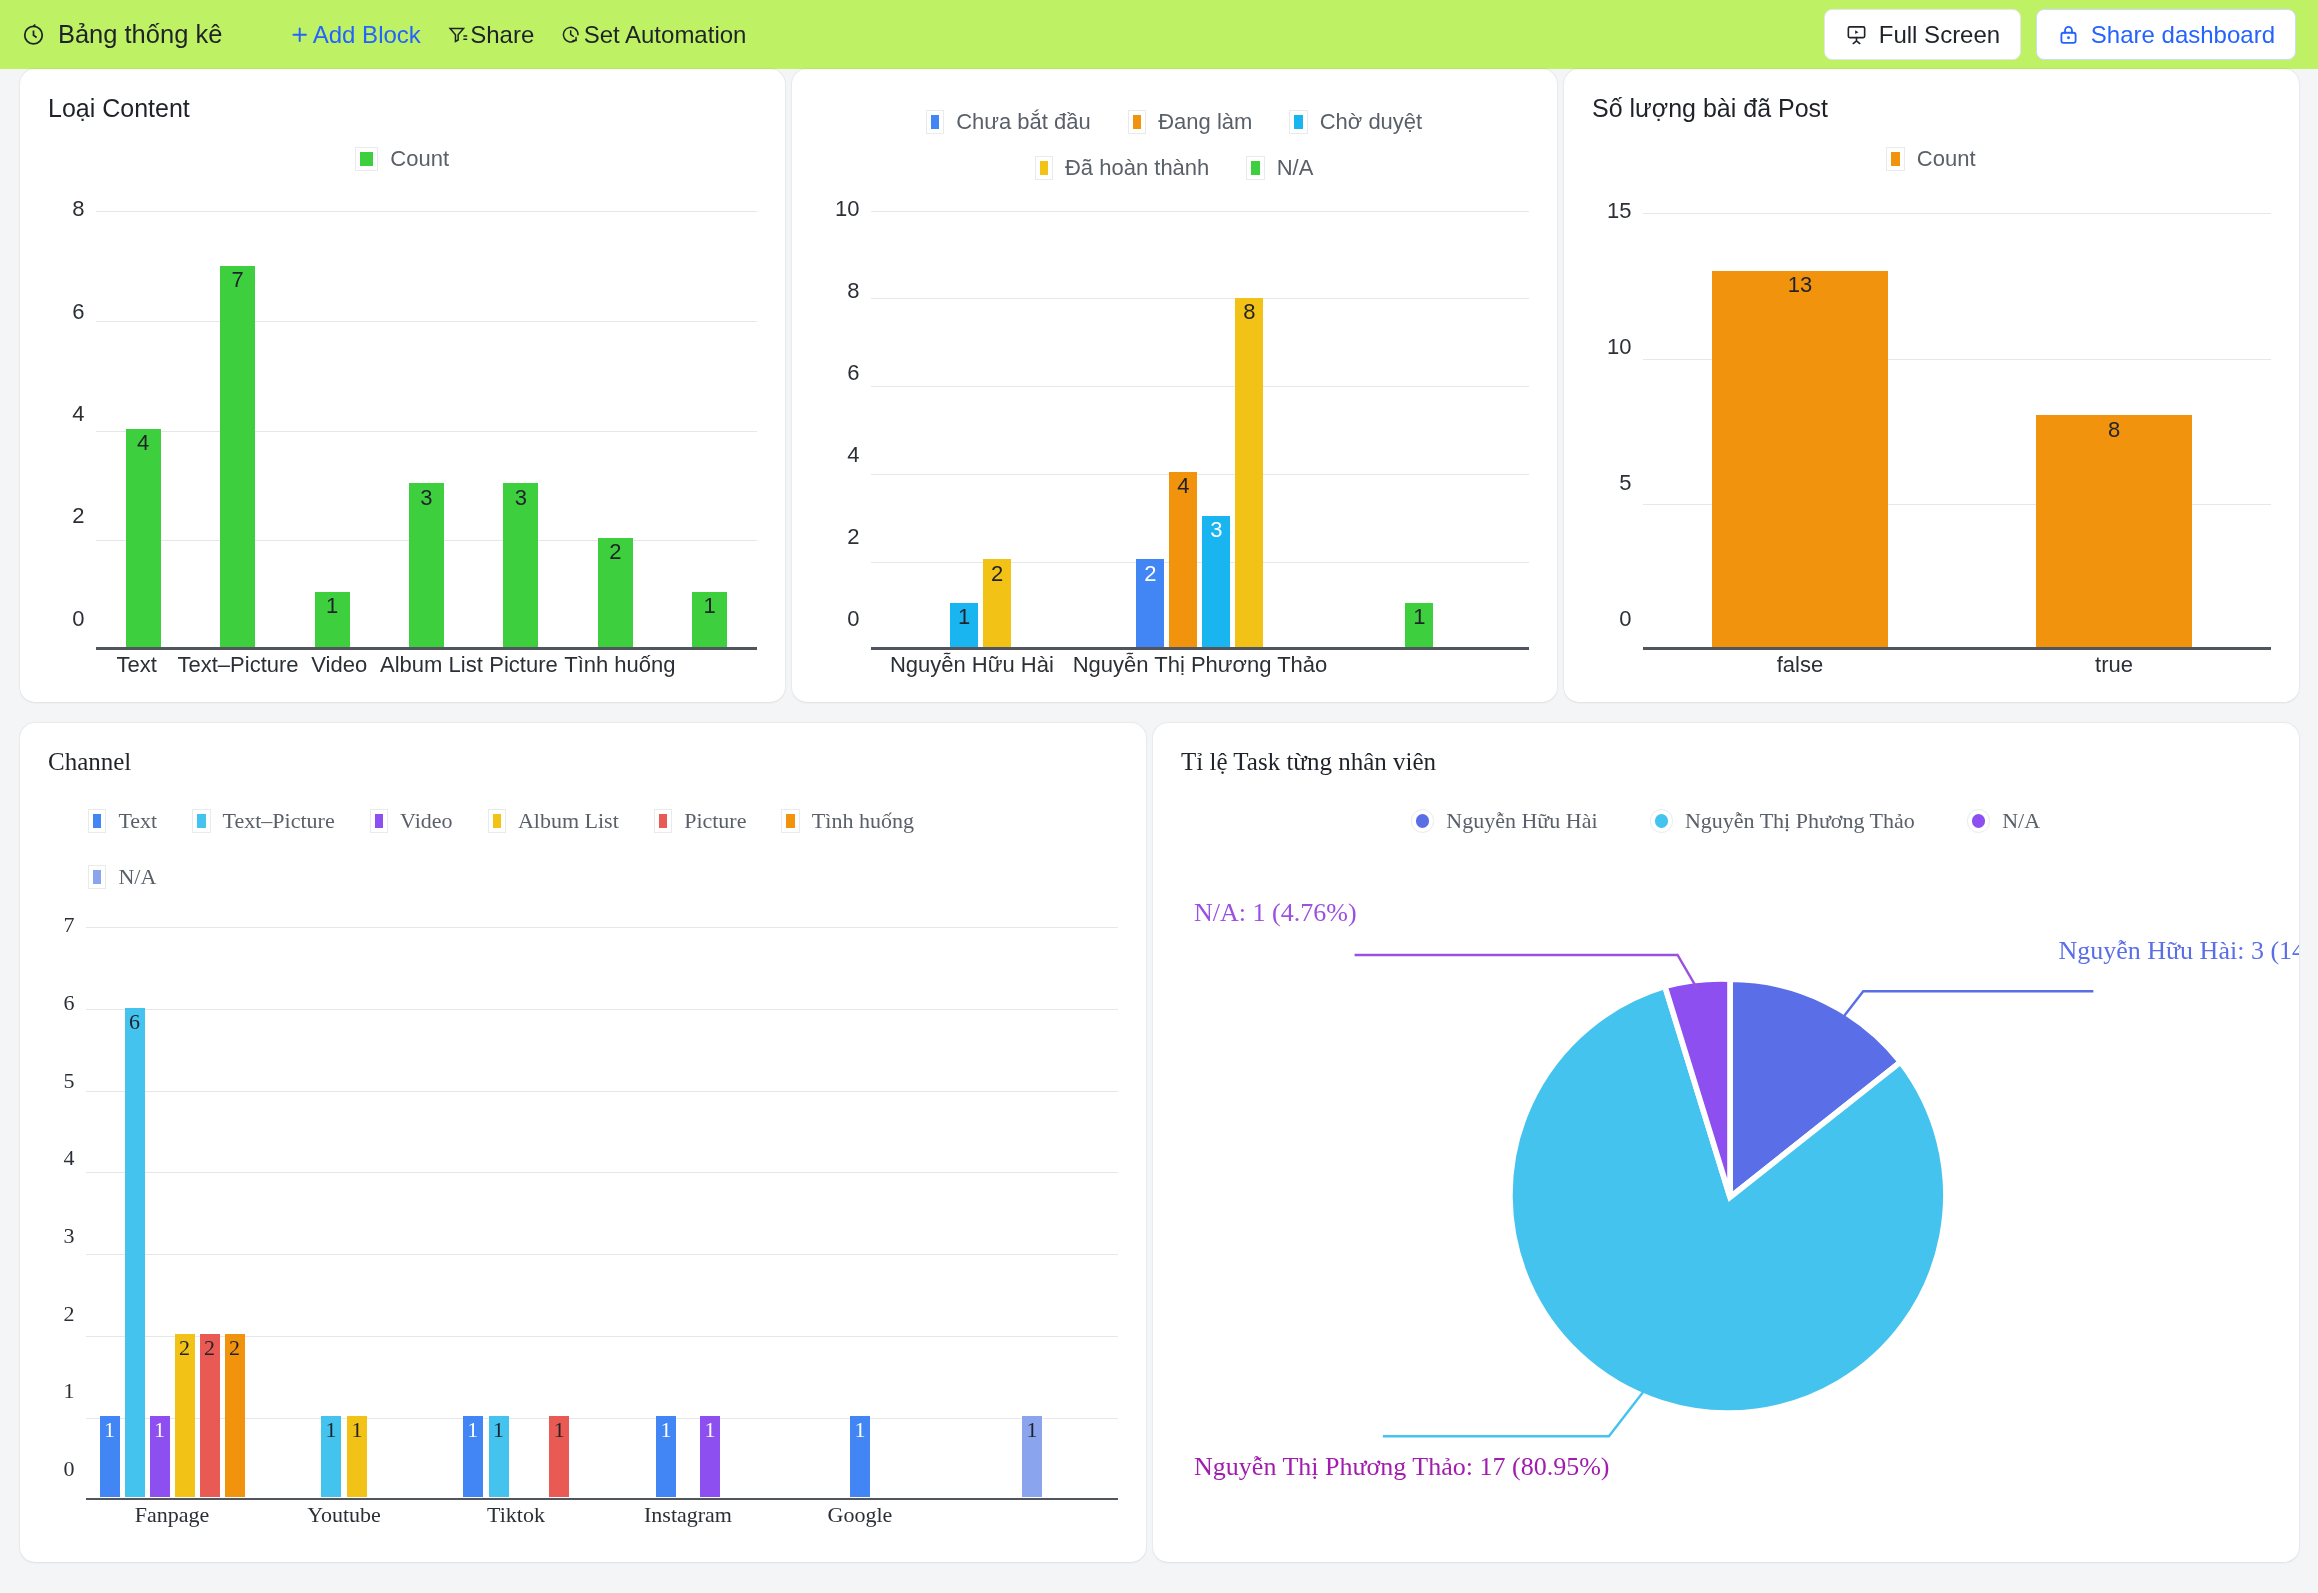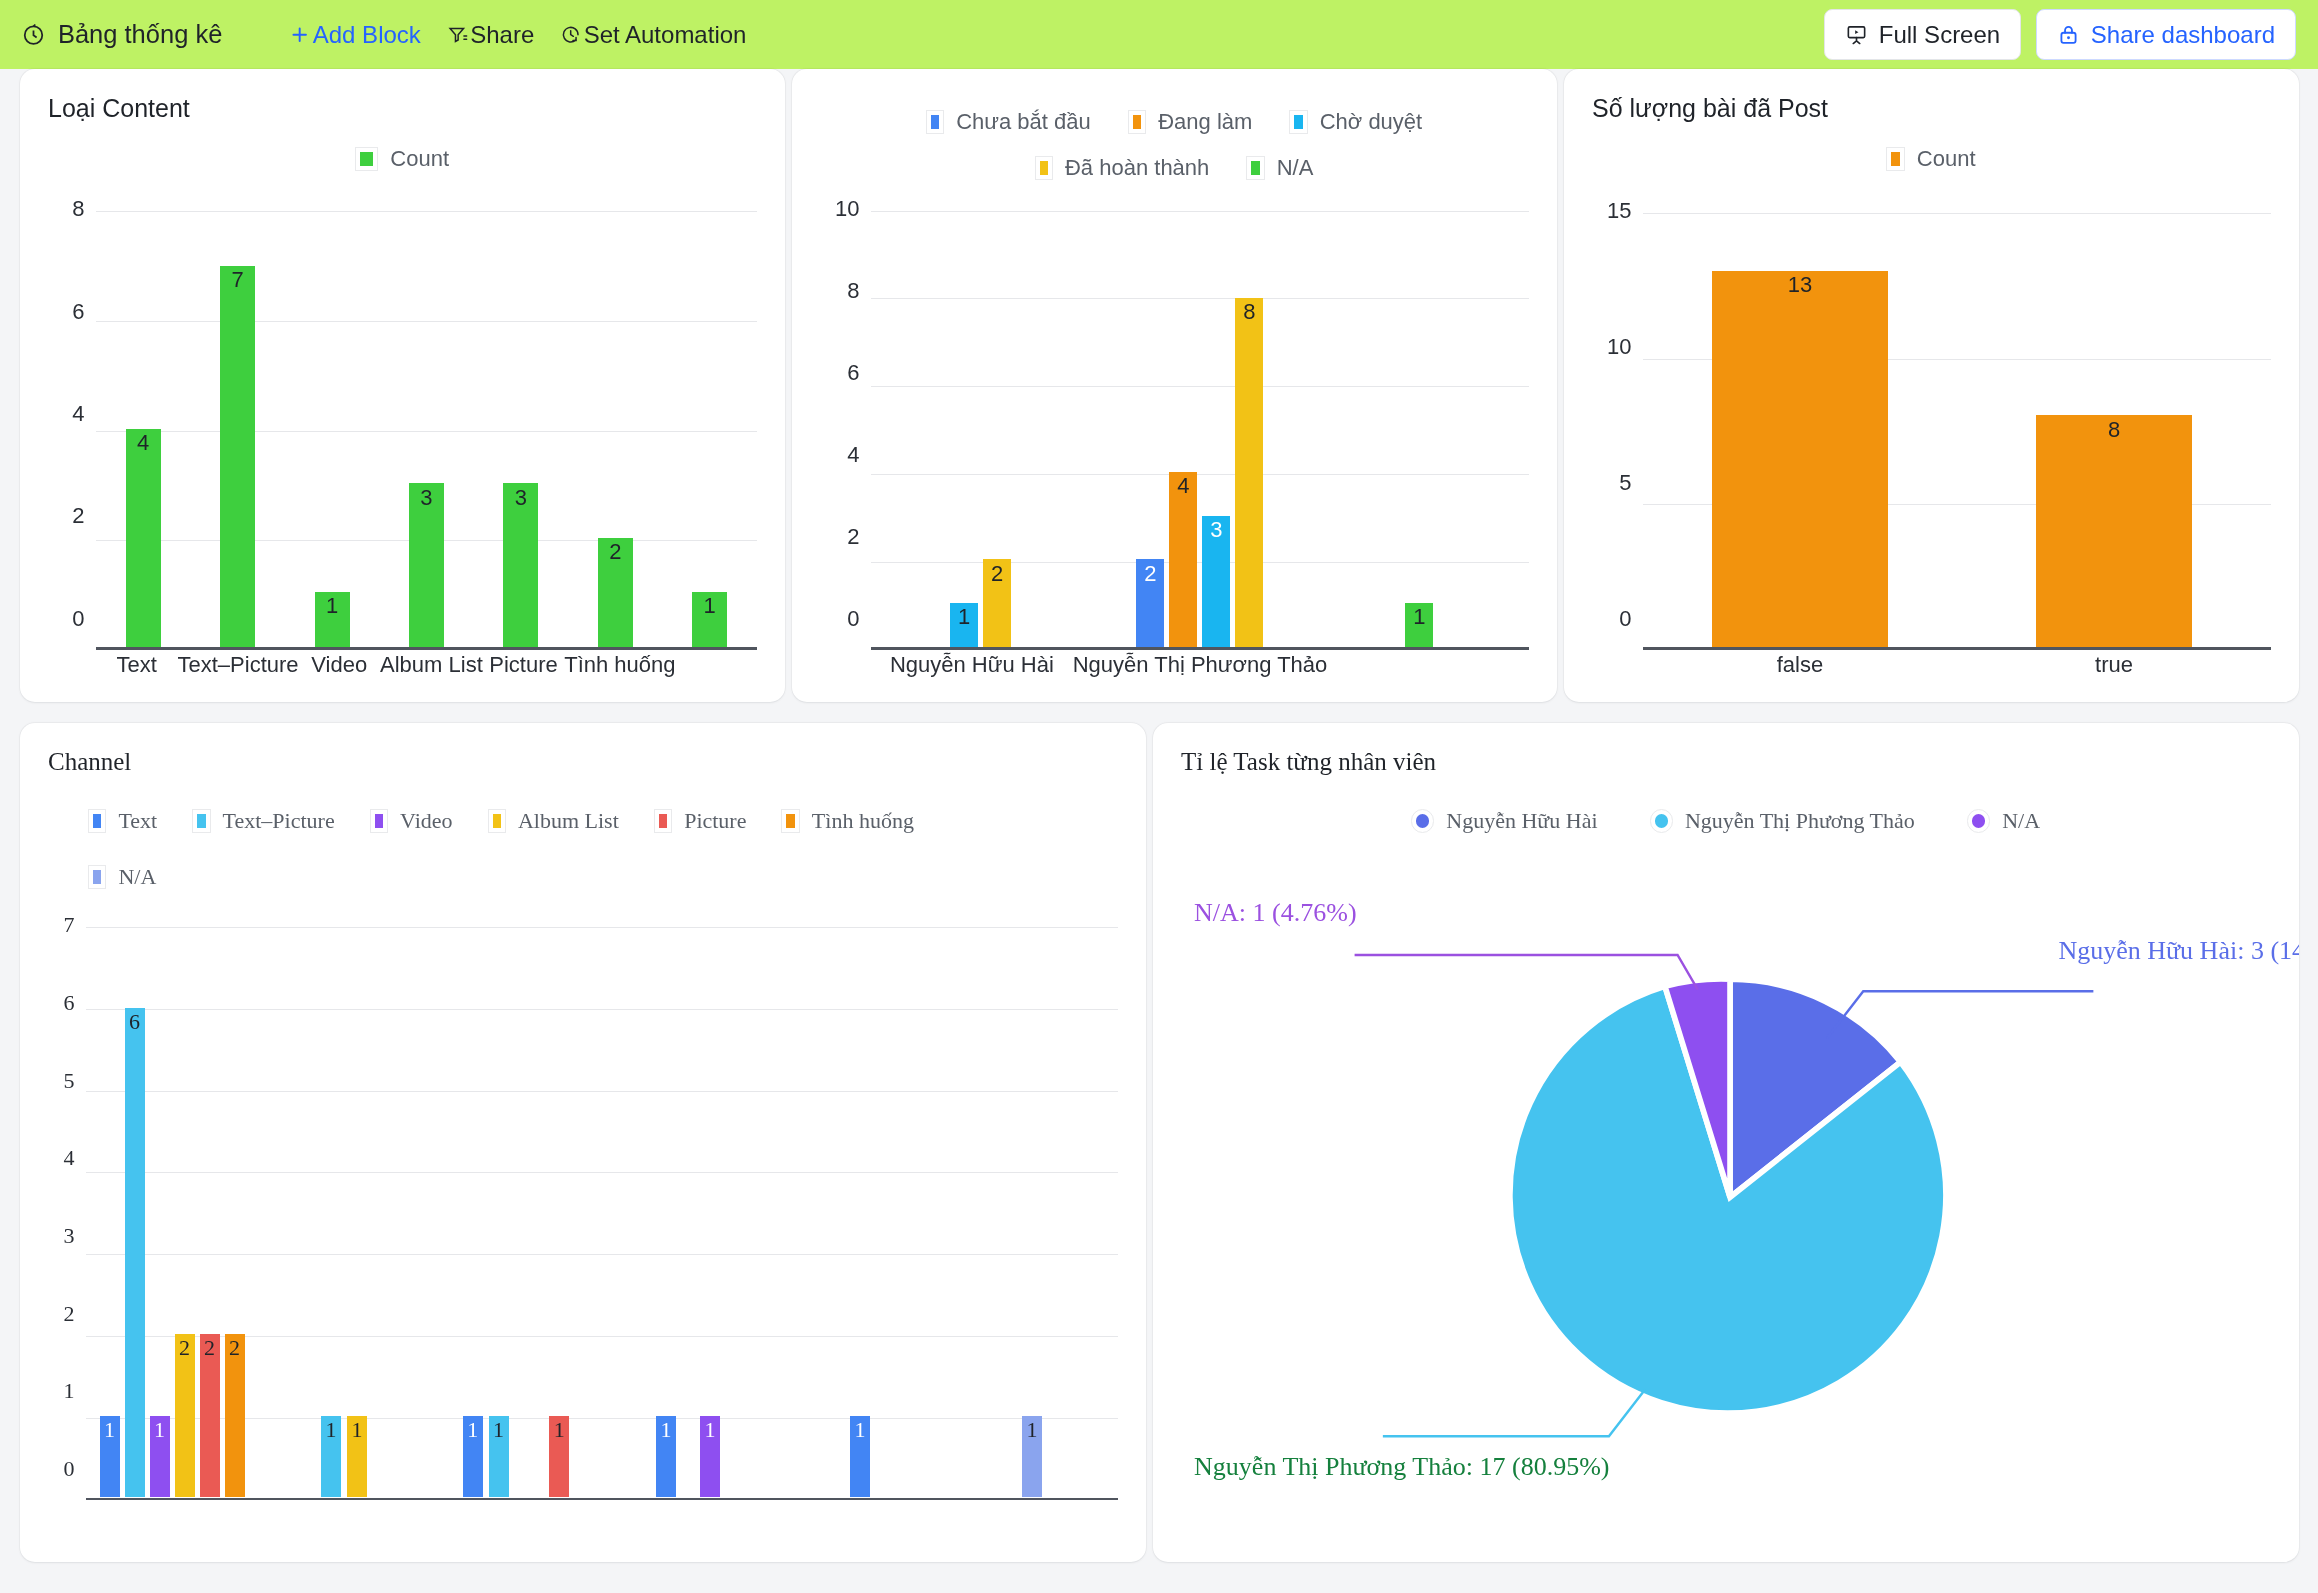--- a/index.html
+++ b/index.html
@@ -516,20 +516,28 @@
             </div>
         </div>
 
         <div class="group sparse">
           <div class="bar" style="width:20px;height:calc((1/7.35)*100%);background:#8aa4ee">
               <span class="v">1</span>
             </div>
         </div>
       </div>
 
+      <div class="xlabels" style="bottom:0">
+        <div>Fanpage</div>
+        <div>Youtube</div>
+        <div>Tiktok</div>
+        <div>Instagram</div>
+        <div>Google</div>
+        <div></div>
+      </div>
     </div>
   </div>
 
   <div class="card" style="flex:1">
     <div class="card-title">Tỉ lệ Task từng nhân viên</div>
     <div class="legend" style="padding:25px 0 0 0;gap:11.5px 53px">
       <div class="legend-item">
           <span class="sw dot" style="background:#5a6ee8;border-radius:50%"></span>
           <span>Nguyễn Hữu Hài</span>
         </div>
@@ -553,18 +561,18 @@
         </g>
 
         <g fill="none" stroke-width="3">
           <path stroke="#5a6ee8" d="M 800 195 L 845 137 L 1130 137"></path>
           <path stroke="#45c3ef" d="M 575 630 L 530 688 L 250 688"></path>
           <path stroke="#9b51e0" d="M 640 135 L 615 92 L 215 92"></path>
         </g>
       </svg>
 
       <div class="pie-label" style="left:80.5%;top:16.5%;color:#5a6ee8;transform:translateY(-50%)">Nguyễn Hữu Hài: 3 (14.29%)</div>
-      <div class="pie-label" style="left:1.2%;top:89.5%;color:#15803d;transform:translateY(-50%)">Nguyễn Thị Phương Thảo: 17 (80.95%)</div>
+      <div class="pie-label" style="left:1.2%;top:89.5%;color:#a21caf;transform:translateY(-50%)">Nguyễn Thị Phương Thảo: 17 (80.95%)</div>
       <div class="pie-label" style="left:1.2%;top:11.2%;color:#9b51e0;transform:translateY(-50%)">N/A: 1 (4.76%)</div>
     </div>
   </div>
 </div>
 
 
 </body></html>

